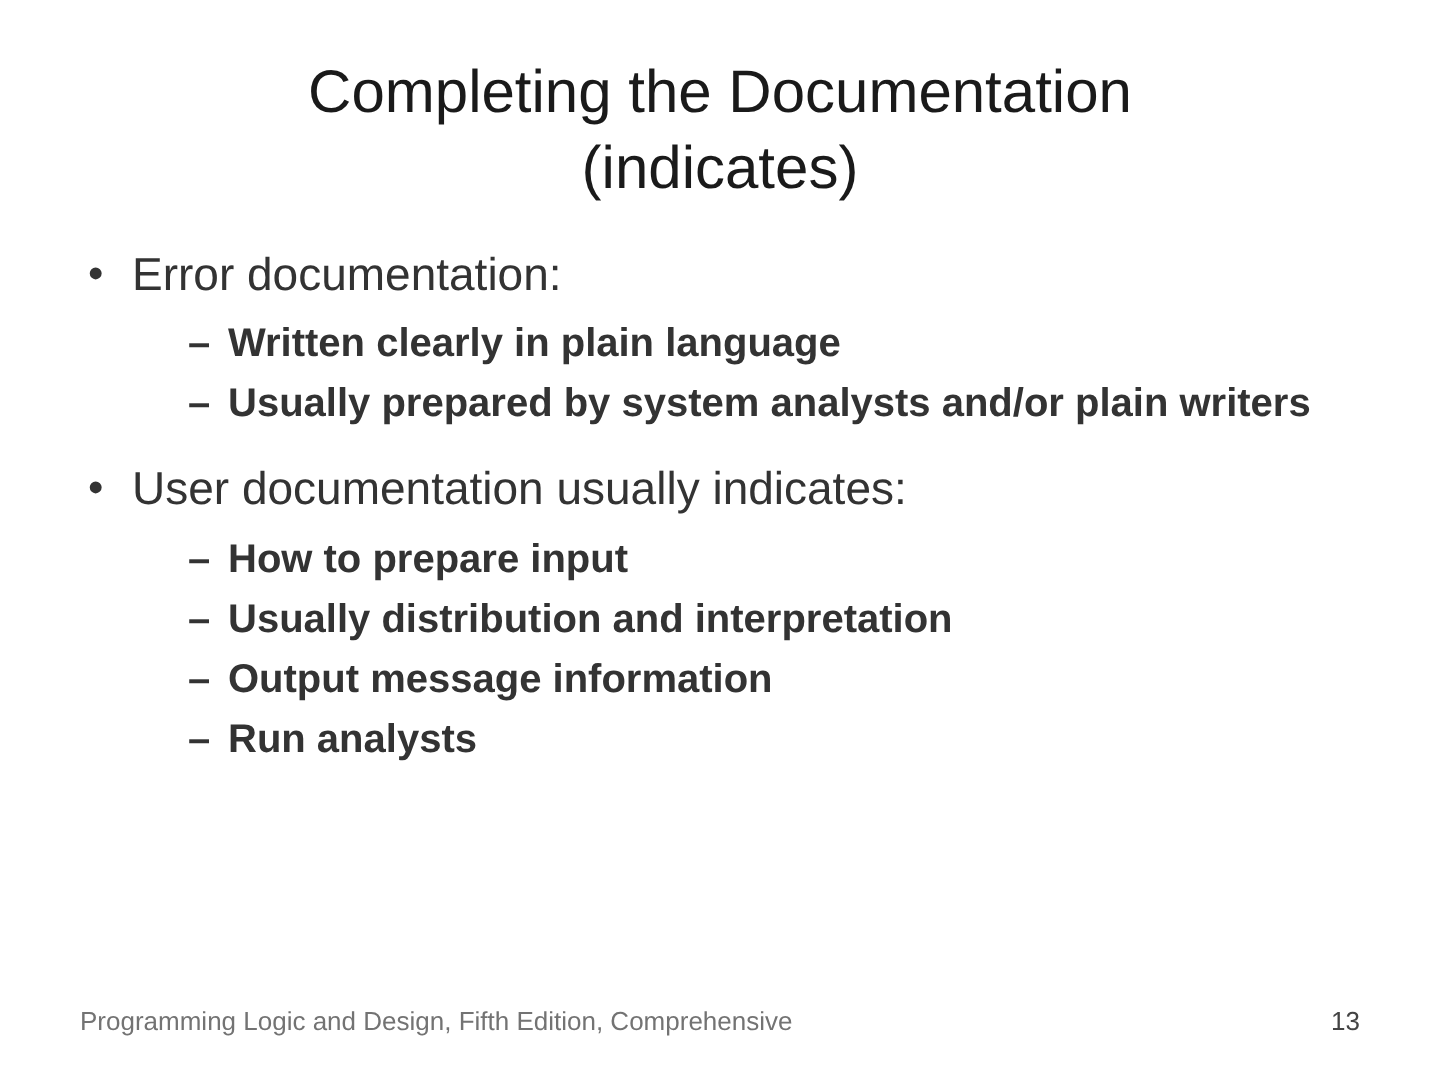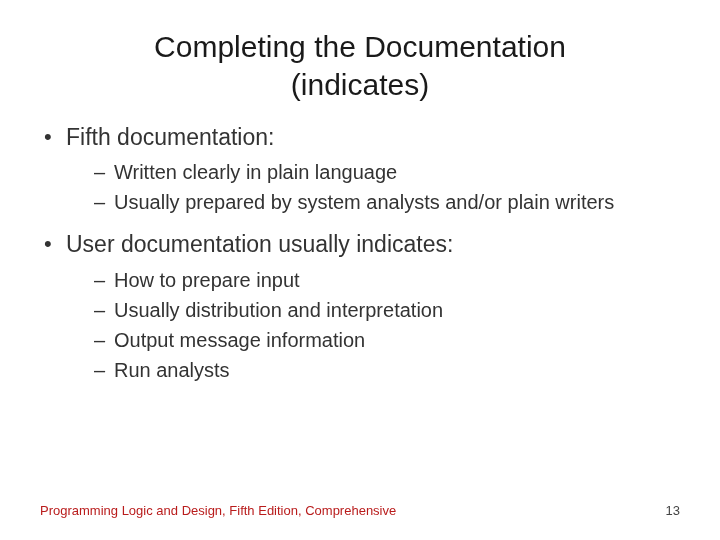--- a/index.html
+++ b/index.html
@@ -56,34 +56,35 @@
     margin: 4px 0 12px 0;
     padding: 0 0 0 28px;
   }
   ul.lvl2 > li {
     font-size: 20px;
     line-height: 1.4;
     color: #333;
     padding-left: 20px;
     position: relative;
     margin-bottom: 2px;
+    font-weight: bold;
   }
   ul.lvl2 > li::before {
     content: "–";
     position: absolute;
     left: 0;
     top: 0;
     color: #333;
   }
   .footer-left {
     position: absolute;
     left: 40px;
     bottom: 22px;
     font-size: 13px;
-    color: #b91c1c;
+    color: #737373;
     text-align: right;
   }
   .footer-right {
     position: absolute;
     right: 40px;
     bottom: 22px;
     font-size: 13px;
     color: #444;
   }
 </style>
@@ -94,21 +95,21 @@
 
   <div class="title">
     <span>Completing the Documentation</span><br>
     <span>(indicates)</span>
   </div>
 
   <div class="body">
     <ul class="lvl1">
 
       <li>
-        <span>Fifth documentation:</span>
+        <span>Error documentation:</span>
         <ul class="lvl2">
           <li><span>Written clearly in plain language</span></li>
           <li><span>Usually prepared by system analysts and/or plain writers</span></li>
         </ul>
       </li>
 
       <li>
         <span>User documentation usually indicates:</span>
         <ul class="lvl2">
           <li><span>How to prepare input</span></li>

